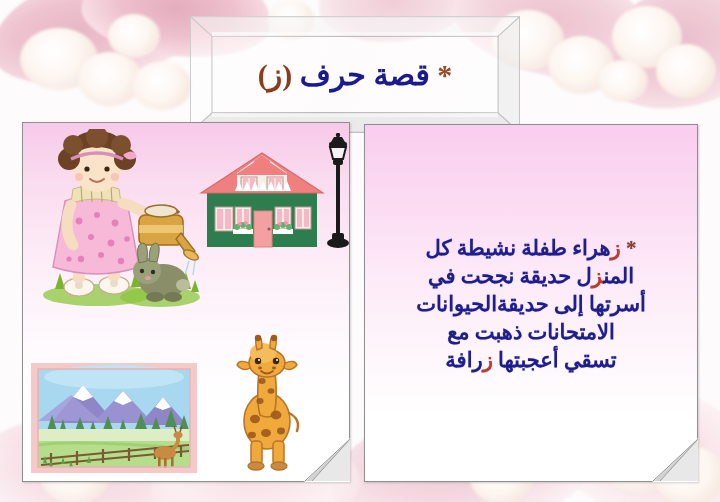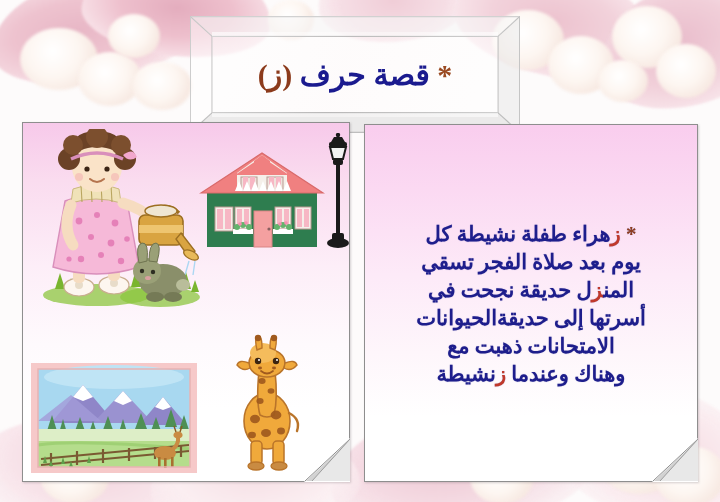--- a/index.html
+++ b/index.html
@@ -446,25 +446,24 @@
       <polygon points="46,2 46,43 8,43" fill="#e8e8e8"></polygon>
       <polyline points="46,1 1,43" fill="none" stroke="#8e8e8e" stroke-width="1"></polyline>
       <polyline points="46,1 8,43" fill="none" stroke="#9e9e9e" stroke-width="1"></polyline>
     </svg>
   </div>
 
   <div class="panel" id="right-panel">
     <div class="panel-fill">
       <div id="story">
           <div class="story-line"><span class="star">*</span><span> </span><span class="z">ز</span><span>هراء طفلة نشيطة كل</span></div>
-          <div class="story-line"><span>يوم بعد صلاة الفجر تسقي</span></div>
           <div class="story-line"><span>المن</span><span class="z">ز</span><span>ل حديقة نجحت في</span></div>
           <div class="story-line"><span>أسرتها إلى حديقةالحيوانات</span></div>
           <div class="story-line"><span>الامتحانات ذهبت مع</span></div>
-          <div class="story-line"><span>وهناك وعندما </span><span class="z">ز</span><span>نشيطة</span></div>
+          <div class="story-line"><span>تسقي أعجبتها </span><span class="z">ز</span><span>رافة</span></div>
         </div>
     </div>
     <svg class="fold" viewBox="0 0 46 44">
       <polygon points="46,0 46,44 0,44" fill="#ffffff"></polygon>
       <polygon points="46,2 44,43 2,43" fill="#d2d2d2"></polygon>
       <polygon points="46,2 46,43 8,43" fill="#e8e8e8"></polygon>
       <polyline points="46,1 1,43" fill="none" stroke="#8e8e8e" stroke-width="1"></polyline>
       <polyline points="46,1 8,43" fill="none" stroke="#9e9e9e" stroke-width="1"></polyline>
     </svg>
   </div>

